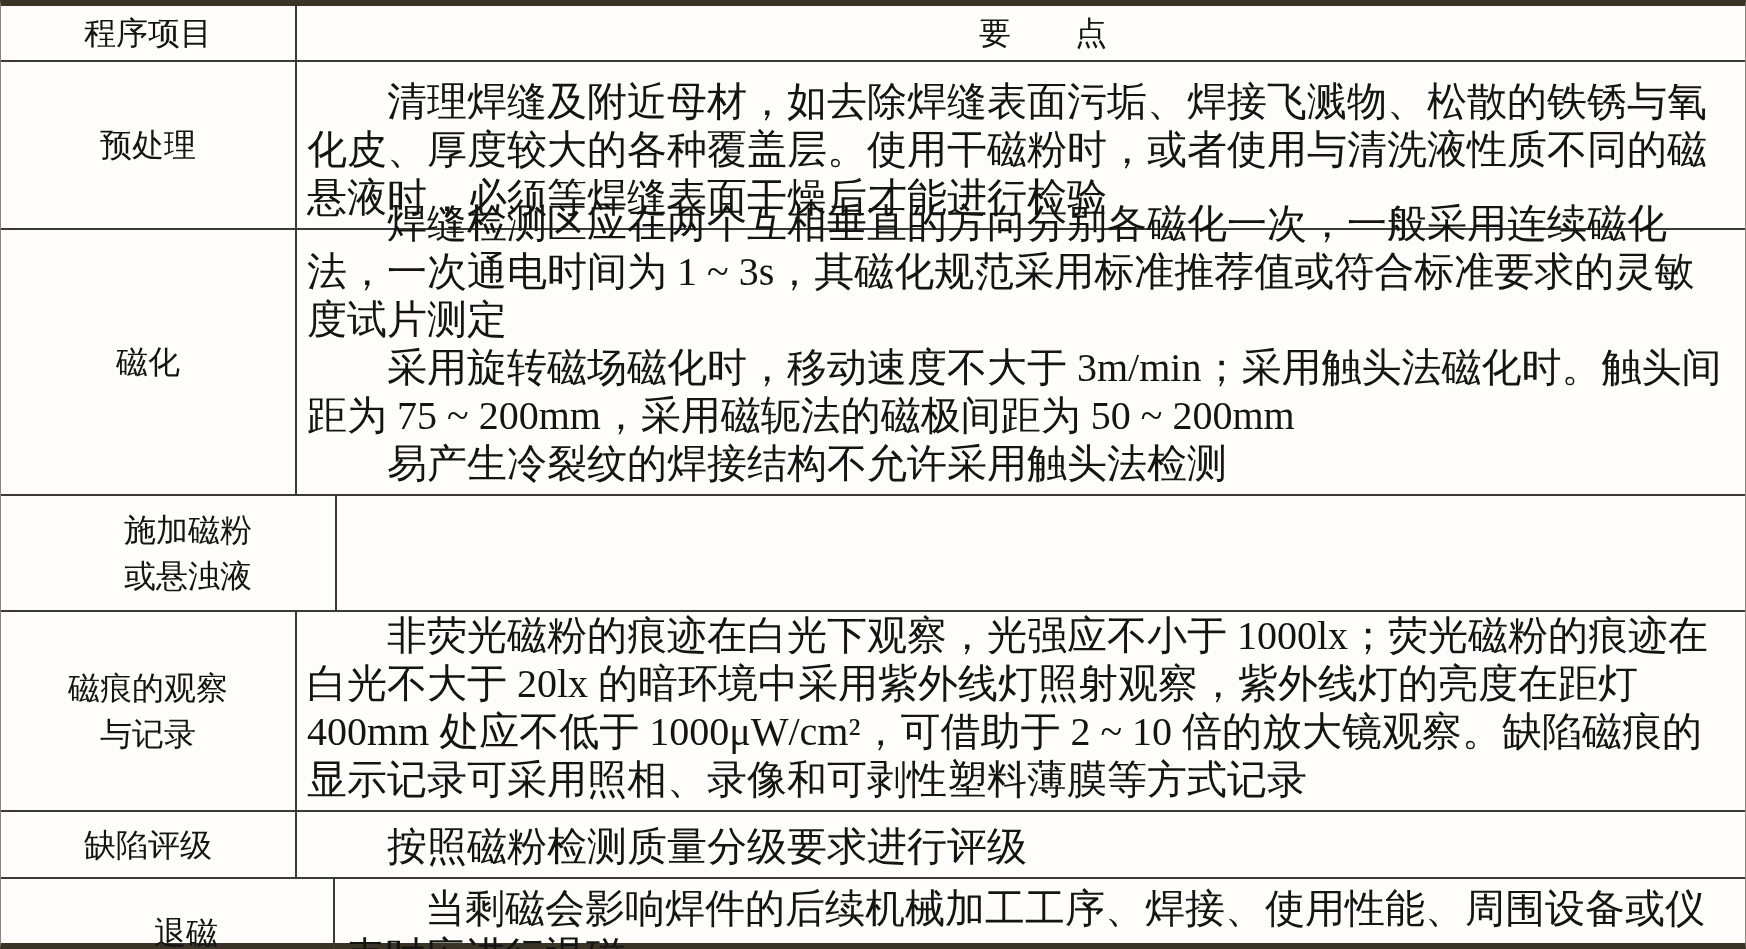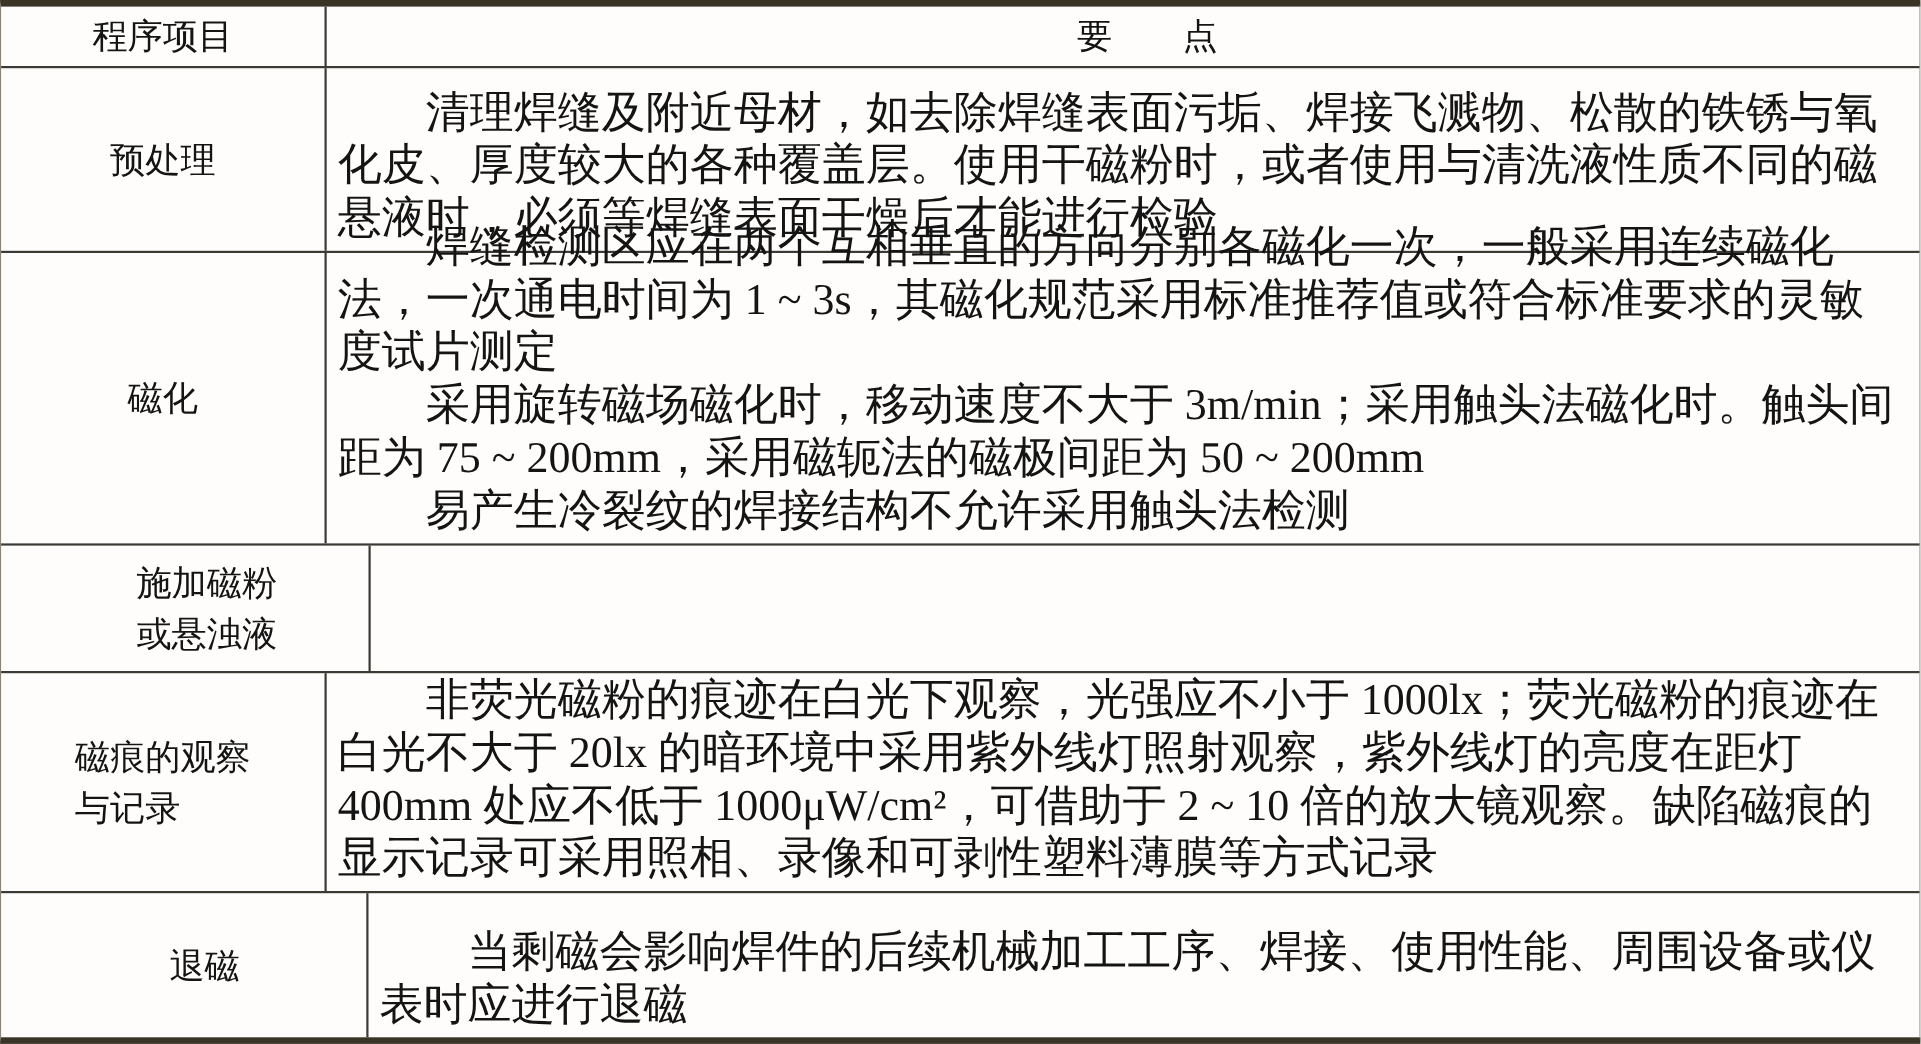--- a/index.html
+++ b/index.html
@@ -35,20 +35,21 @@
   }
   .t-row:last-child { border-bottom: none; padding-left: 38px; }
   .cell-item {
     width: 296px;
     flex: 0 0 296px;
     box-sizing: border-box;
     border-right: 2px solid #3c3a34;
     display: flex;
     align-items: center;
     justify-content: center;
+    text-align: center;
     white-space: pre-line;
     font-size: 32px;
     line-height: 46px;
   }
   .cell-points {
     flex: 1 1 auto;
     box-sizing: border-box;
     display: flex;
     flex-direction: column;
     justify-content: flex-end;
@@ -117,20 +118,26 @@
     </div>
 
     <div class="t-row h-r3">
       <div class="cell-item">磁痕的观察
 与记录</div>
       <div class="cell-points">
         <p>非荧光磁粉的痕迹在白光下观察，光强应不小于 1000lx；荧光磁粉的痕迹在白光不大于 20lx 的暗环境中采用紫外线灯照射观察，紫外线灯的亮度在距灯 400mm 处应不低于 1000μW/cm²，可借助于 2 ~ 10 倍的放大镜观察。缺陷磁痕的显示记录可采用照相、录像和可剥性塑料薄膜等方式记录</p>
       </div>
     </div>
 
+    <div class="t-row h-r4">
+      <div class="cell-item">缺陷评级</div>
+      <div class="cell-points">
+        <p>按照磁粉检测质量分级要求进行评级</p>
+      </div>
+    </div>
 
     <div class="t-row h-r5">
       <div class="cell-item">退磁</div>
       <div class="cell-points">
         <p>当剩磁会影响焊件的后续机械加工工序、焊接、使用性能、周围设备或仪表时应进行退磁</p>
       </div>
     </div>
 
   </div>
 </div>

